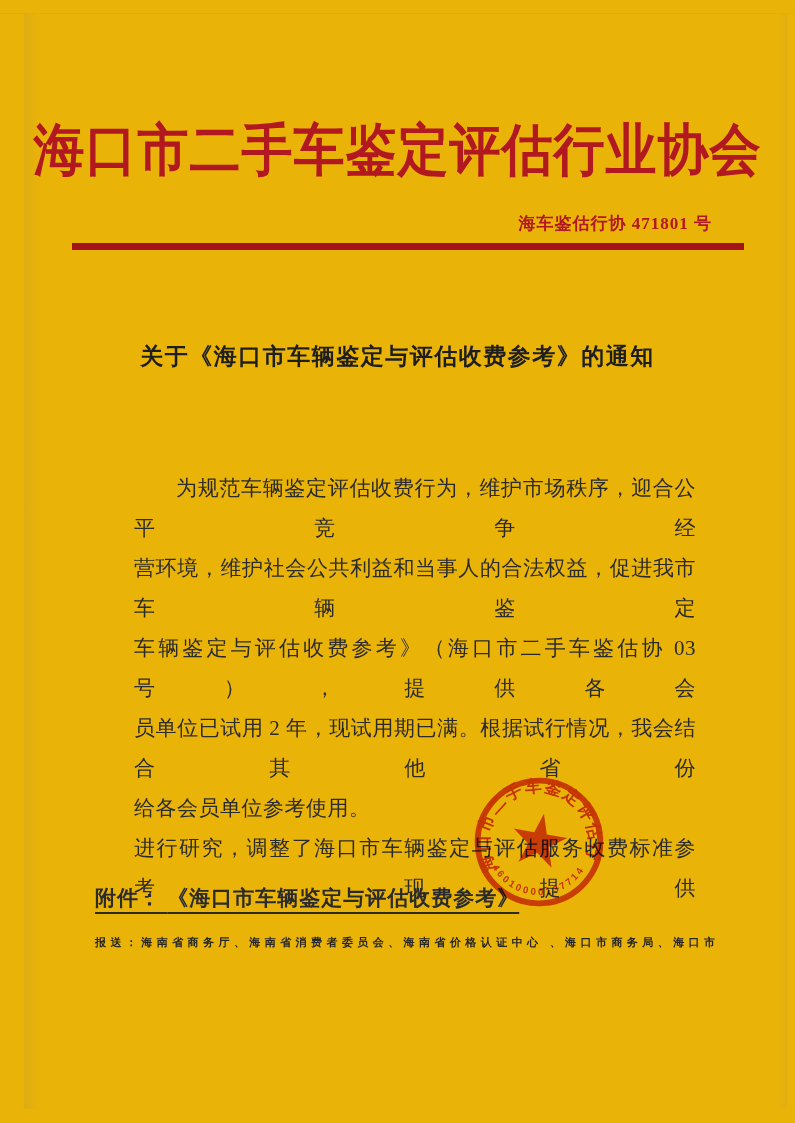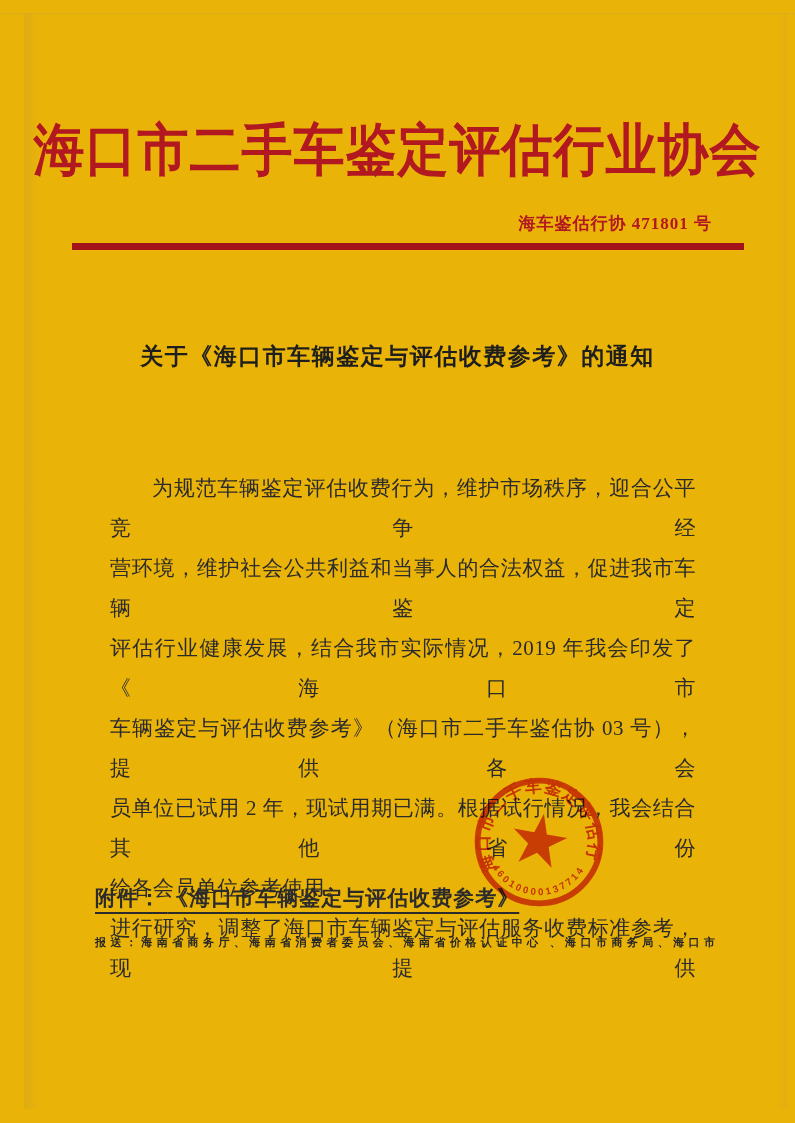--- a/index.html
+++ b/index.html
@@ -46,21 +46,21 @@
   }
   .salutation{
     position:absolute;left:111px;top:401px;
     font-size:21px;letter-spacing:1px;
   }
   .body-block{
     position:absolute;left:110px;top:468px;width:586px;
     font-size:21px;line-height:40px;
     letter-spacing:.5px;
   }
-  .body-line{text-align:justify;text-align-last:justify;}
+  .body-line{text-align:justify;text-align-last:justify;margin-left:24px;}
   .body-line.first{text-indent:2em;}
   .body-line.last{text-align:left;text-align-last:left;}
   .date-line{
     position:absolute;left:412px;top:833px;
     font-size:22px;letter-spacing:4px;color:#333;
     white-space:nowrap;
   }
   .attachment{
     position:absolute;left:95px;top:884px;
     font-size:21px;font-weight:700;letter-spacing:1px;
@@ -112,21 +112,20 @@
   <div class="doc-number">海车鉴估行协 471801 号</div>
 
   <div class="red-rule"></div>
 
   <div class="doc-title">关于《海口市车辆鉴定与评估收费参考》的通知</div>
 
 
   <div class="body-block">
     <div class="body-line first">为规范车辆鉴定评估收费行为，维护市场秩序，迎合公平竞争经</div>
     <div class="body-line">营环境，维护社会公共利益和当事人的合法权益，促进我市车辆鉴定</div>
-    <div class="body-line">评估行业健康发展，结合我市实际情况，2019 年我会印发了《海口市</div>
     <div class="body-line">车辆鉴定与评估收费参考》（海口市二手车鉴估协 03 号），提供各会</div>
     <div class="body-line">员单位已试用 2 年，现试用期已满。根据试行情况，我会结合其他省份</div>
     <div class="body-line last">给各会员单位参考使用。</div>
     <div class="body-line">进行研究，调整了海口市车辆鉴定与评估服务收费标准参考，现提供</div>
   </div>
 
 
   <div class="attachment"><span class="u"><span>附件：</span> <span>《海口市车辆鉴定与评估收费参考》</span></span></div>
 
   <div class="cc-block">

